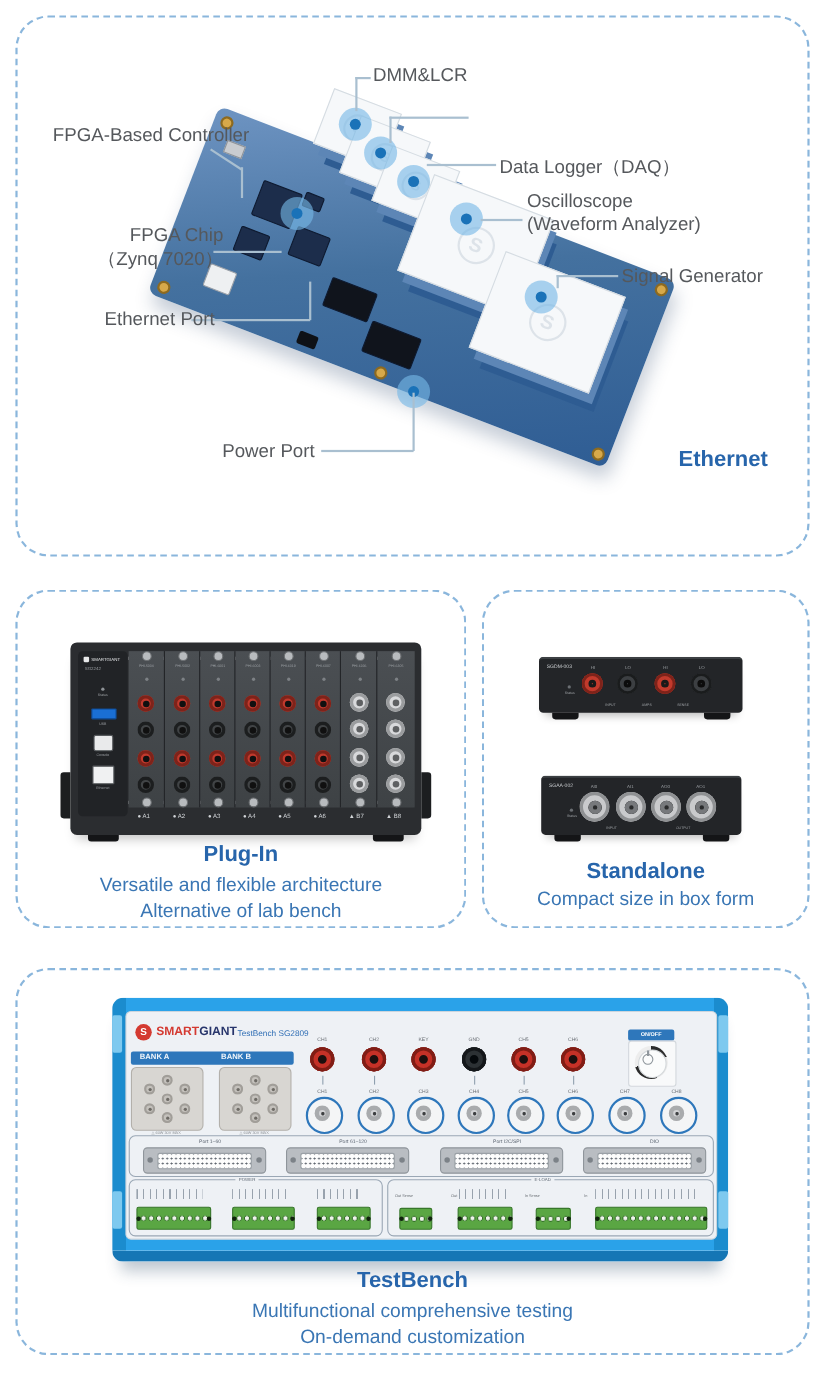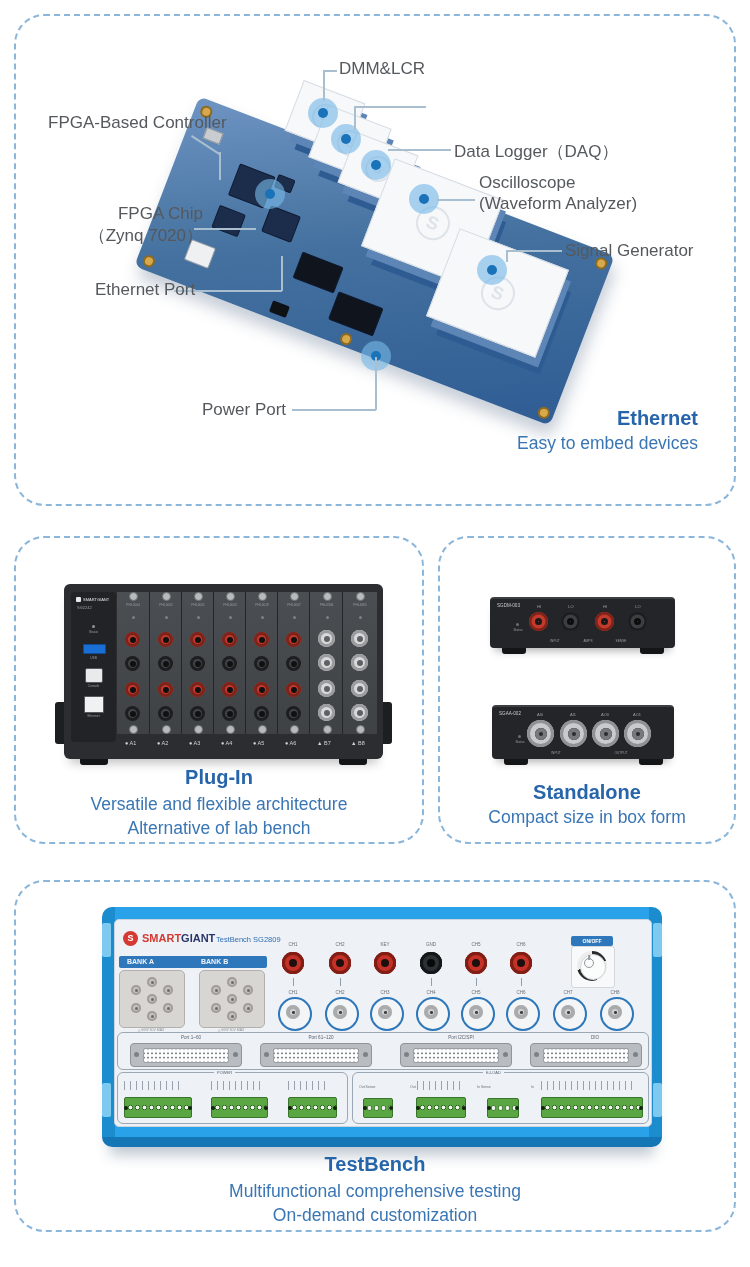--- a/index.html
+++ b/index.html
@@ -185,21 +185,20 @@
     <div class="a lbl" style="left:32px;top:97px;">FPGA-Based Controller</div>
     <div class="a lbl" style="left:62px;top:188px;width:125px;text-align:right;">
       <div>FPGA Chip</div>
       <div>（Zynq 7020）</div>
     </div>
     <div class="a lbl" style="left:79px;top:264px;">Ethernet Port</div>
     <div class="a lbl" style="left:186px;top:384px;text-align:right;">Power Port</div>
 
     <div class="a" style="right:36px;top:391px;text-align:right;">
       <div class="h2">Ethernet</div>
-      <div class="desc" style="margin-top:3px;">Easy to embed devices</div>
     </div>
   </section>
 
   <section class="panel" style="left:14px;top:536px;width:406px;height:304px;">
     <div class="a pichassis" style="left:48px;top:46px;width:319px;height:175px;">
       <span class="a" style="left:-9px;top:118px;width:9px;height:42px;background:#1c1e20;border-radius:3px 0 0 3px;"></span>
       <span class="a" style="left:319px;top:118px;width:9px;height:42px;background:#1c1e20;border-radius:0 3px 3px 0;"></span>
       <span class="a foot" style="left:16px;top:175px;width:28px;"></span>
       <span class="a foot" style="left:275px;top:175px;width:28px;"></span>
 

